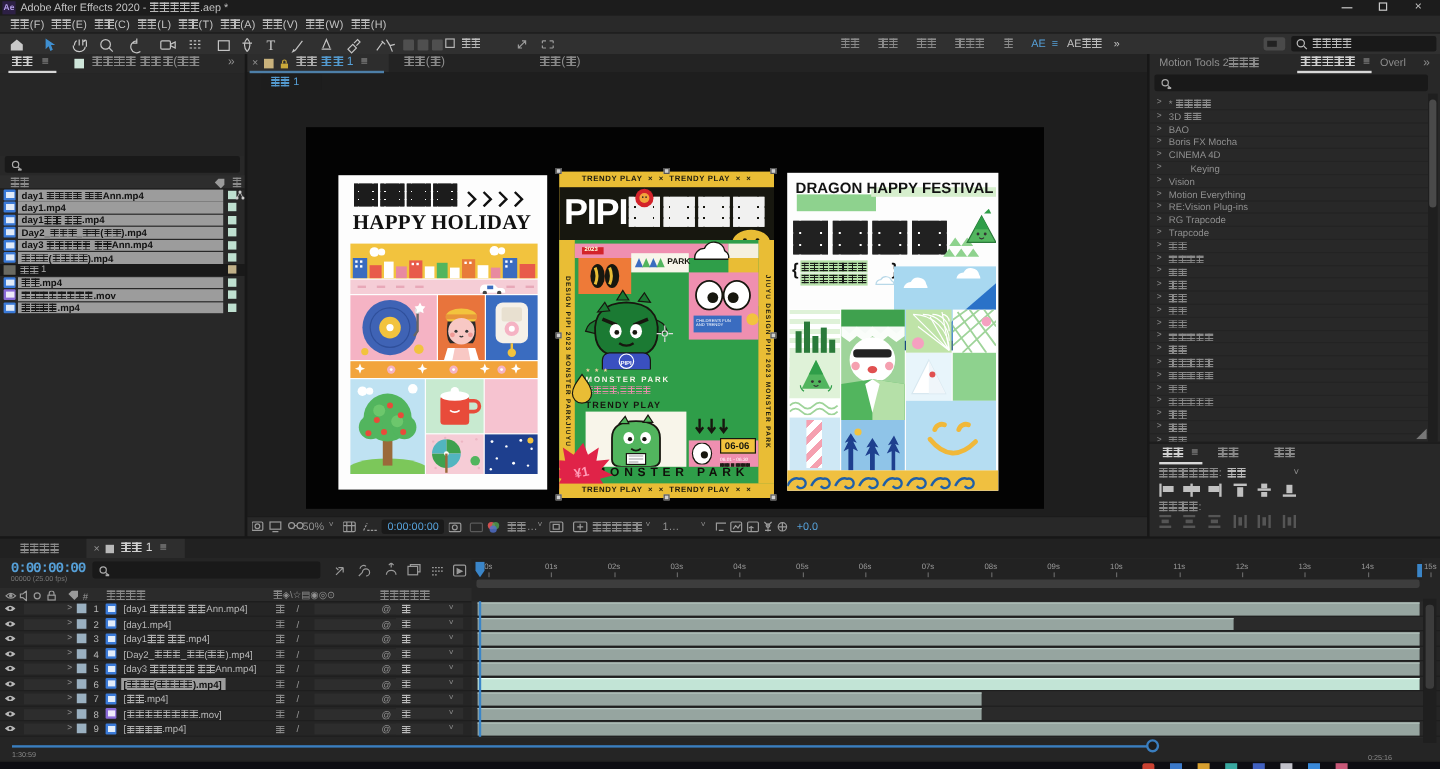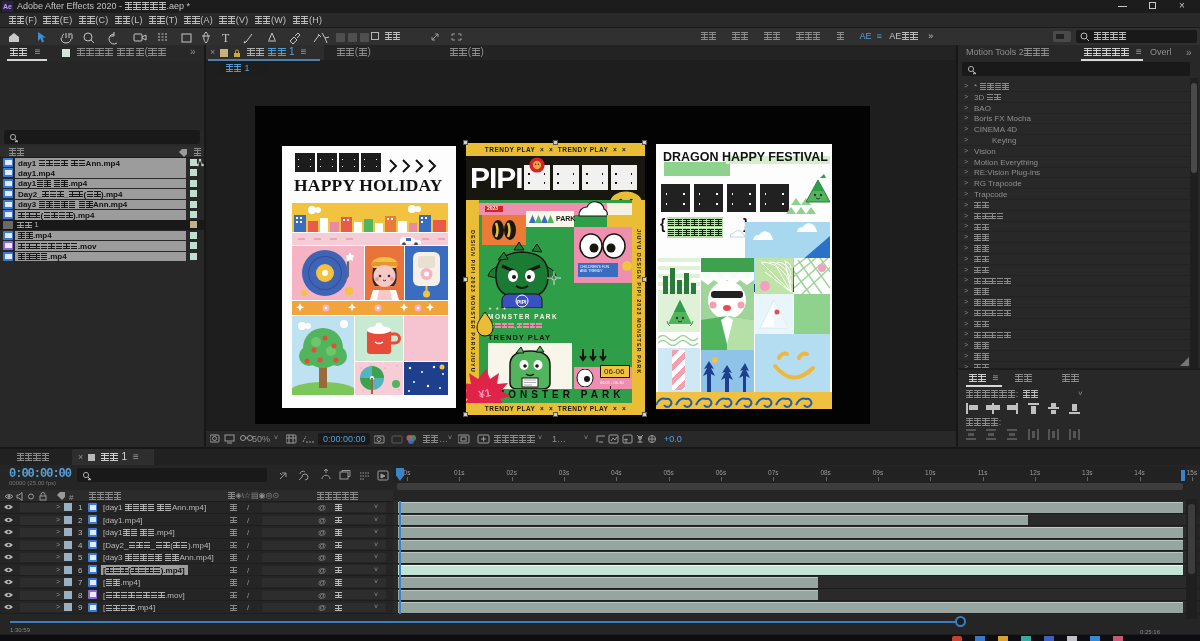--- a/index.html
+++ b/index.html
@@ -575,21 +575,21 @@
     </svg>
   </div>
 
   <div class="abs" style="left:108px;top:224px;width:58px;height:22px;background:#ef8fb0">
     <svg class="abs" style="left:2px;top:2px" width="24" height="18" viewBox="0 0 24 18">
         <ellipse cx="9" cy="9" rx="8" ry="9" fill="#fff" stroke="#17170f"></ellipse>
         <circle cx="11" cy="10" r="3" fill="#17170f"></circle>
       </svg>
   </div>
   <div class="abs" style="left:134px;top:222px;width:30px;height:13px;background:#f2c33e;border:1px solid #17170f">
-    <div class="abs" style="left:3px;top:1px;font-size:8px;font-weight:normal;color:#17170f">06-06</div>
+    <div class="abs" style="left:3px;top:1px;font-size:8px;font-weight:bold;color:#17170f">06-06</div>
   </div>
   <div class="abs" style="left:134px;top:237px;font-size:4px;color:#fff">06.01 - 06.30</div>
   <div class="abs" style="left:134px;top:242px;font-size:4.5px;color:#17170f;font-weight:bold"><b class="g"></b><b class="g"></b><b class="g"></b><b class="g"></b><b class="g"></b><b class="g"></b></div>
 
   <div class="abs" style="left:30px;top:246px;font-size:10px;font-weight:bold;color:#10100a;letter-spacing:4px;white-space:nowrap">MONSTER PARK</div>
 
   <svg class="abs" style="left:-6px;top:224px" width="52" height="48" viewBox="0 0 52 48">
       <path d="M26 2 l4 10 9-6 -2 11 11-1 -7 8 10 5 -11 3 6 9 -11-2 1 11 -8-7 -4 10 -4-10 -8 7 1-11 -11 2 6-9 -11-3 10-5 -7-8 11 1 -2-11 9 6z" fill="#e02348"></path>
       <text x="18" y="30" font-size="11" fill="#ff9ab5" font-weight="bold" transform="rotate(-12 26 24)">¥1</text>
     </svg>

